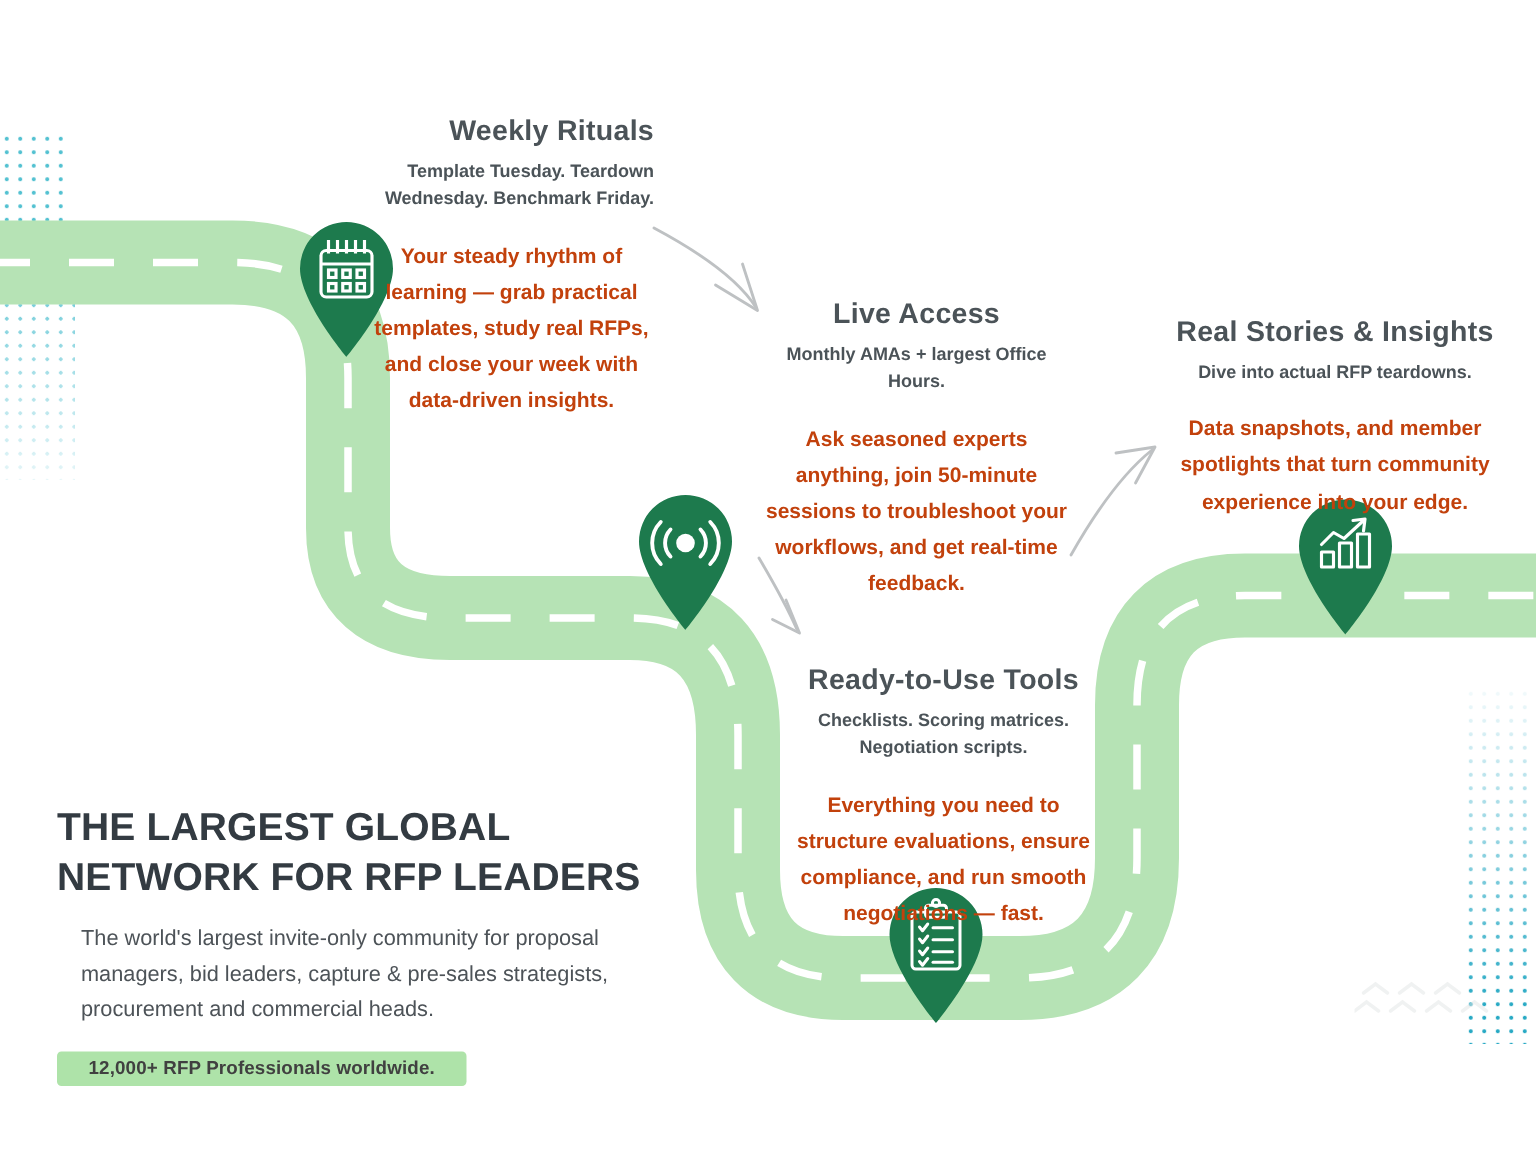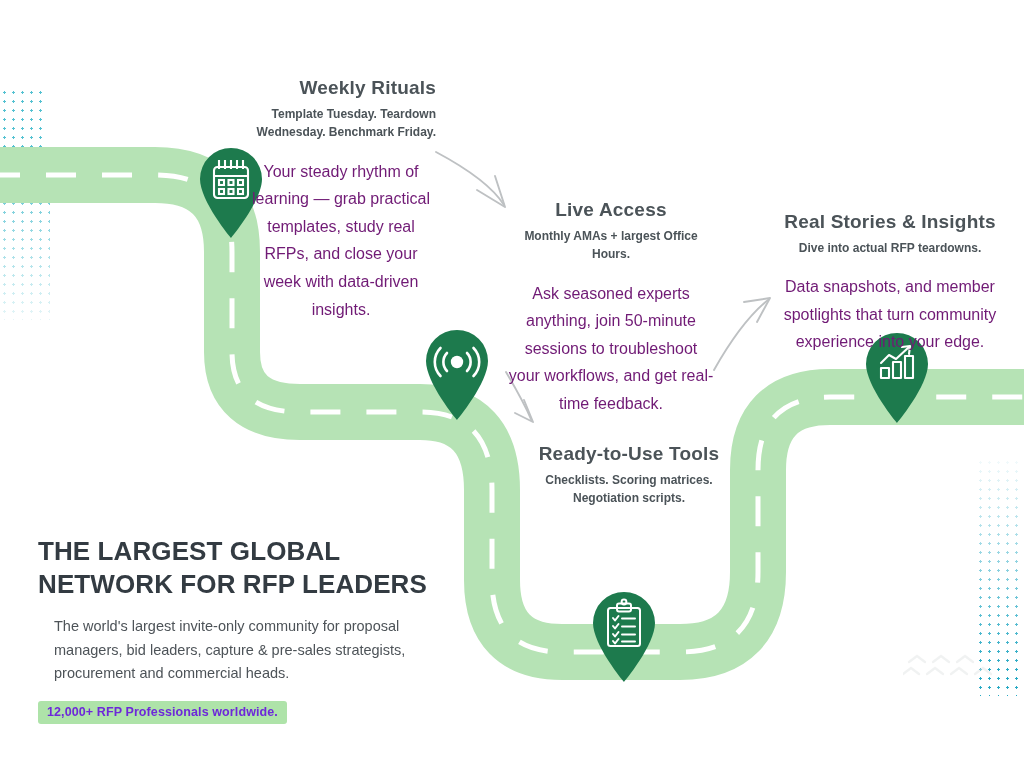--- a/index.html
+++ b/index.html
@@ -49,40 +49,40 @@
   .block { position:absolute; }
   .b-title {
     font-size:19px; font-weight:700; color:#4b5358;
     letter-spacing:.2px; line-height:1.25;
   }
   .b-sub {
     font-size:12px; font-weight:700; color:#4b5358;
     line-height:1.55; margin-top:5px;
   }
   .b-body {
-    font-size:16px; font-weight:400; color:#701a75;
+    font-size:14px; font-weight:700; color:#c2410c;
     line-height:1.72; margin-top:16px;
   }
   .tc { text-align:center; }
   .tr { text-align:right; }
 
   
   #headline { position:absolute; left:38px; top:535px; width:410px; }
   #headline h1 {
     font-size:26px; font-weight:800; color:#333b42;
     letter-spacing:.1px; line-height:1.27; text-transform:uppercase;
   }
   #headline .lede {
     margin-top:14px; font-size:14.5px; line-height:1.62; color:#4d5358;margin-left:16px;
   }
   #badge {
     display:inline-block; margin-top:16px;
-    background:#aee3a9; color:#6d28d9;
+    background:#aee3a9; color:#404040;
     font-size:12.5px; font-weight:600;
-    padding:4px 9px 5px; border-radius:3px;
+    padding:4px 21px 5px; border-radius:3px;
     letter-spacing:.1px;
   }
 
   
   #arrows { position:absolute; left:0; top:0; pointer-events:none; }
 </style>
 </head>
 <body>
 
 <div id="stage">
@@ -217,20 +217,21 @@
 
   <div class="block tc" style="left:781px; top:210px; width:218px;">
     <div class="b-title">Real Stories &amp; Insights</div>
     <div class="b-sub">Dive into actual RFP teardowns.</div>
     <div class="b-body">Data snapshots, and member spotlights that turn community experience into your edge.</div>
   </div>
 
   <div class="block tc" style="left:521px; top:426px; width:216px;margin-top:16px;">
     <div class="b-title">Ready-to-Use Tools</div>
     <div class="b-sub">Checklists. Scoring matrices. Negotiation scripts.</div>
+    <div class="b-body">Everything you need to structure evaluations, ensure compliance, and run smooth negotiations — fast.</div>
   </div>
 
   <div id="headline">
     <h1>THE LARGEST GLOBAL NETWORK FOR RFP LEADERS</h1>
     <p class="lede">The world's largest invite-only community for proposal managers, bid leaders, capture &amp; pre-sales strategists, procurement and commercial heads.</p>
     <span id="badge">12,000+ RFP Professionals worldwide.</span>
   </div>
 
 </div>
 

